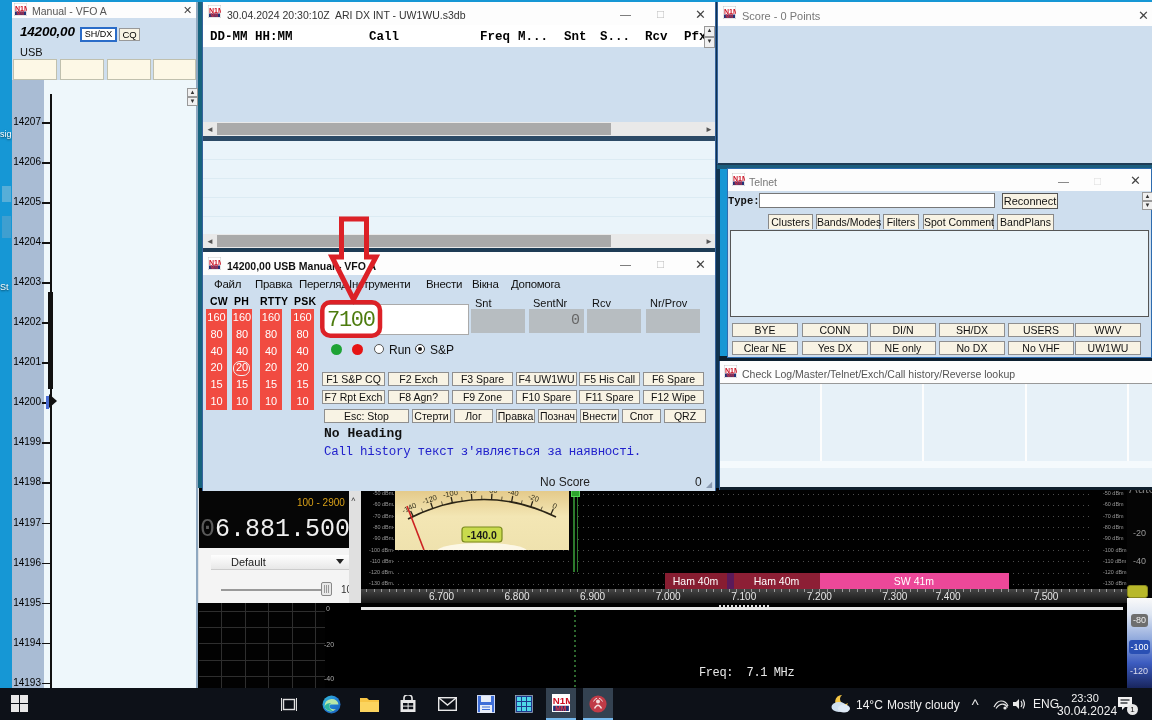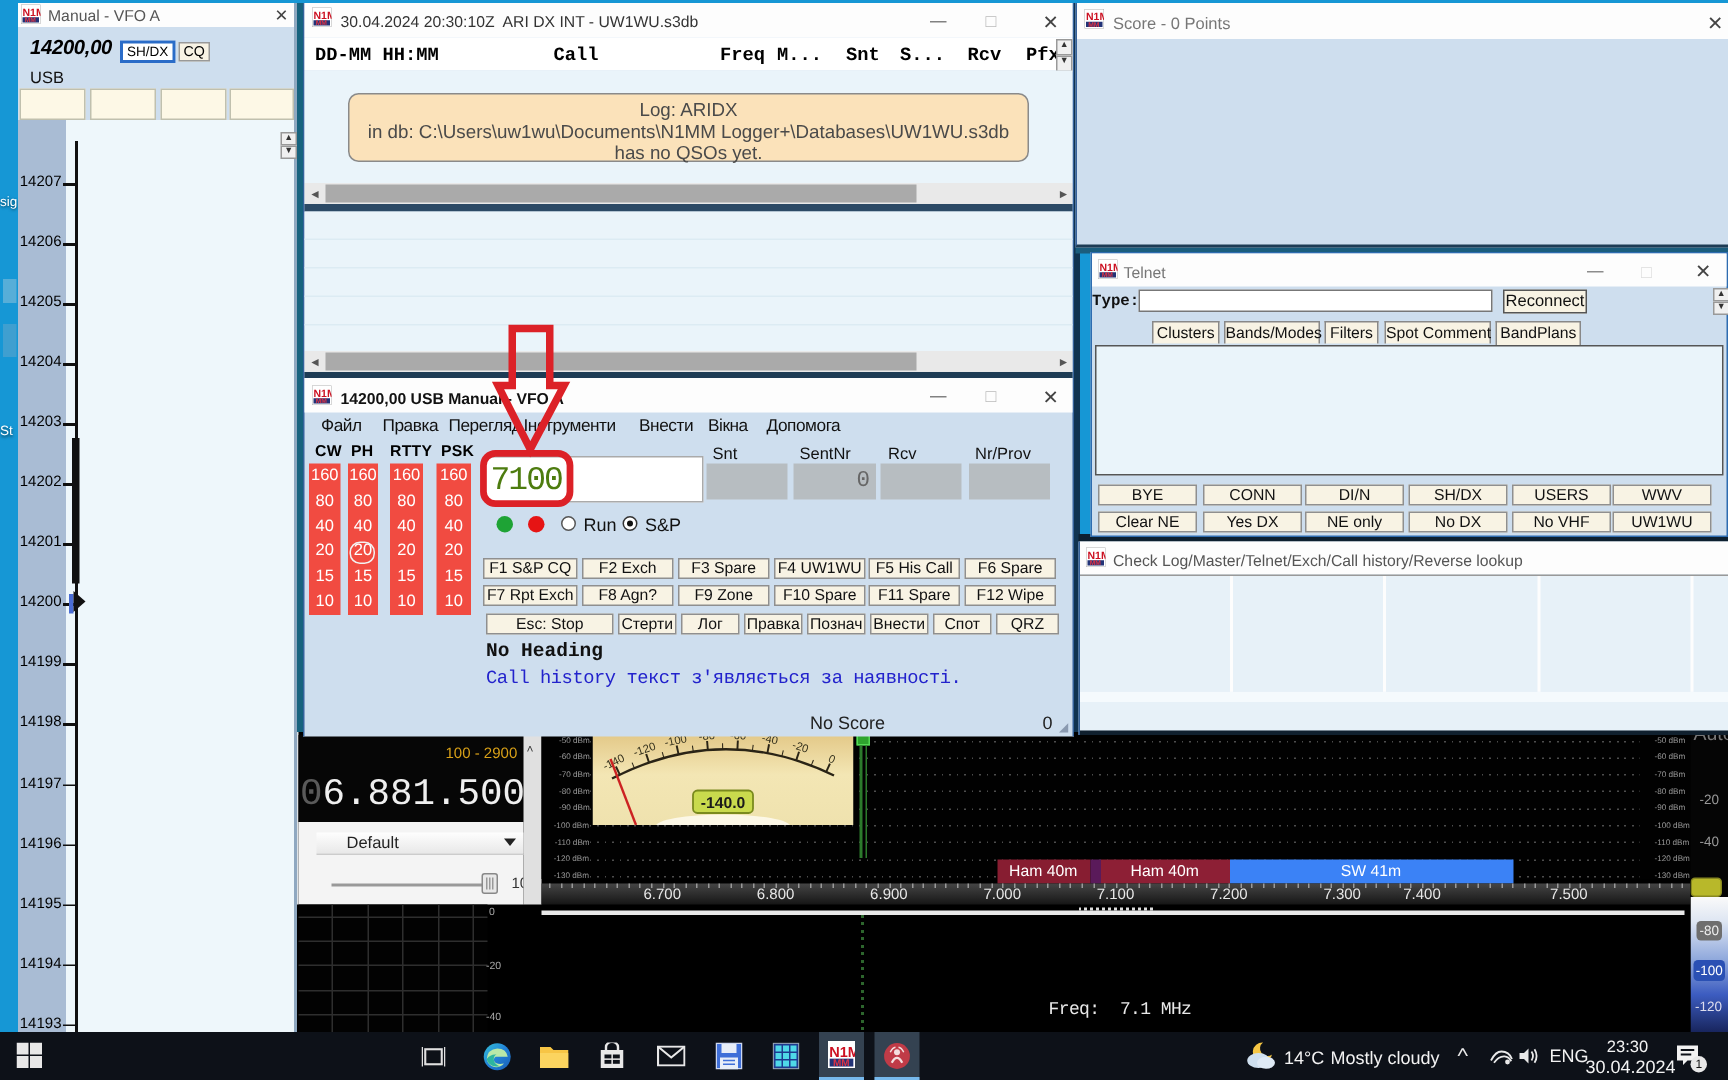--- a/index.html
+++ b/index.html
@@ -146,21 +146,21 @@
     <text x="87" y="49.5" font-size="10.5" font-weight="bold" fill="#1a1a1a" text-anchor="middle" font-family="Liberation Sans">-140.0</text>
   </svg>
 
   <div class="abs" style="left:375px;top:0px;width:9px;height:9px;background:#2ea52e;border:1px solid #55da55;box-sizing:border-box;"></div>
   <div class="abs" style="left:377px;top:9px;width:1.5px;height:75px;background:#2c7a2c;"></div>
   <div class="abs" style="left:380.5px;top:9px;width:1.5px;height:75px;background:#2c7a2c;"></div>
 
   <div class="abs" style="left:468.5px;top:84.5px;width:62px;height:16.5px;background:#871d31;color:#fff;font-size:10.5px;text-align:center;line-height:16px;">Ham 40m</div>
   <div class="abs" style="left:530.5px;top:84.5px;width:7px;height:16.5px;background:#5a1a5a;"></div>
   <div class="abs" style="left:537.5px;top:84.5px;width:86px;height:16.5px;background:#8d1f35;color:#fff;font-size:10.5px;text-align:center;line-height:16px;">Ham 40m</div>
-  <div class="abs" style="left:623.5px;top:84.5px;width:189px;height:16.5px;background:#3b82f6;color:#fff;font-size:10.5px;text-align:center;line-height:16px;">SW 41m</div>
+  <div class="abs" style="left:623.5px;top:84.5px;width:189px;height:16.5px;background:#ec4899;color:#fff;font-size:10.5px;text-align:center;line-height:16px;">SW 41m</div>
 
   <div class="abs" style="left:165px;top:101px;width:766px;height:14px;background:linear-gradient(#454545,#161616);" id="fscale">
       <div style="position:absolute;left:62.5px;top:1.5px;width:36px;text-align:center;font-size:10px;color:#e8e8e8;">6.700</div>
       <div style="position:absolute;left:138.05px;top:1.5px;width:36px;text-align:center;font-size:10px;color:#e8e8e8;">6.800</div>
       <div style="position:absolute;left:213.6px;top:1.5px;width:36px;text-align:center;font-size:10px;color:#e8e8e8;">6.900</div>
       <div style="position:absolute;left:289.15px;top:1.5px;width:36px;text-align:center;font-size:10px;color:#e8e8e8;">7.000</div>
       <div style="position:absolute;left:364.7px;top:1.5px;width:36px;text-align:center;font-size:10px;color:#e8e8e8;">7.100</div>
       <div style="position:absolute;left:440.25px;top:1.5px;width:36px;text-align:center;font-size:10px;color:#e8e8e8;">7.200</div>
       <div style="position:absolute;left:515.8px;top:1.5px;width:36px;text-align:center;font-size:10px;color:#e8e8e8;">7.300</div>
       <div style="position:absolute;left:569px;top:1.5px;width:36px;text-align:center;font-size:10px;color:#e8e8e8;">7.400</div>
@@ -384,23 +384,20 @@
     <span class="abs" style="left:277px;top:5px;">Freq</span>
     <span class="abs" style="left:315px;top:5px;">M...</span>
     <span class="abs" style="left:361px;top:5px;">Snt</span>
     <span class="abs" style="left:397px;top:5px;">S...</span>
     <span class="abs" style="left:442px;top:5px;">Rcv</span>
     <span class="abs" style="left:481px;top:5px;">Pfx</span>
   </div>
   <div class="spin" style="left:501px;top:24px;height:11px;">▲</div>
   <div class="spin" style="left:501px;top:35px;height:11px;">▼</div>
 
-  <div class="abs" style="left:0;top:45px;width:512px;height:75px;background:#eaf4fa;">
-    <div class="abs" style="left:29px;top:15px;width:454px;height:46px;background:#fbe2ba;border:1.5px solid #8a8a8a;border-radius:7px;box-sizing:border-box;text-align:center;color:#4a4a4a;font-size:12.5px;line-height:14.5px;padding-top:3px;white-space:nowrap;">Log: ARIDX<br>in db: C:\Users\uw1wu\Documents\N1MM Logger+\Databases\UW1WU.s3db<br>has no QSOs yet.</div>
-  </div>
 
   <div class="abs" style="left:0;top:120px;width:512px;height:14px;background:#e9e9e9;">
     <div class="abs" style="left:3px;top:3px;font-size:8px;color:#555;">◄</div>
     <div class="abs" style="left:502px;top:3px;font-size:8px;color:#555;">►</div>
     <div class="abs" style="left:14px;top:1px;width:394px;height:12px;background:#aaa;"></div>
   </div>
 
   <div class="abs" style="left:0;top:134px;width:512px;height:5px;background:#2c4a66;"></div>
 
   <div class="abs" style="left:0;top:139px;width:512px;height:93px;background:#eaf4fa;">

